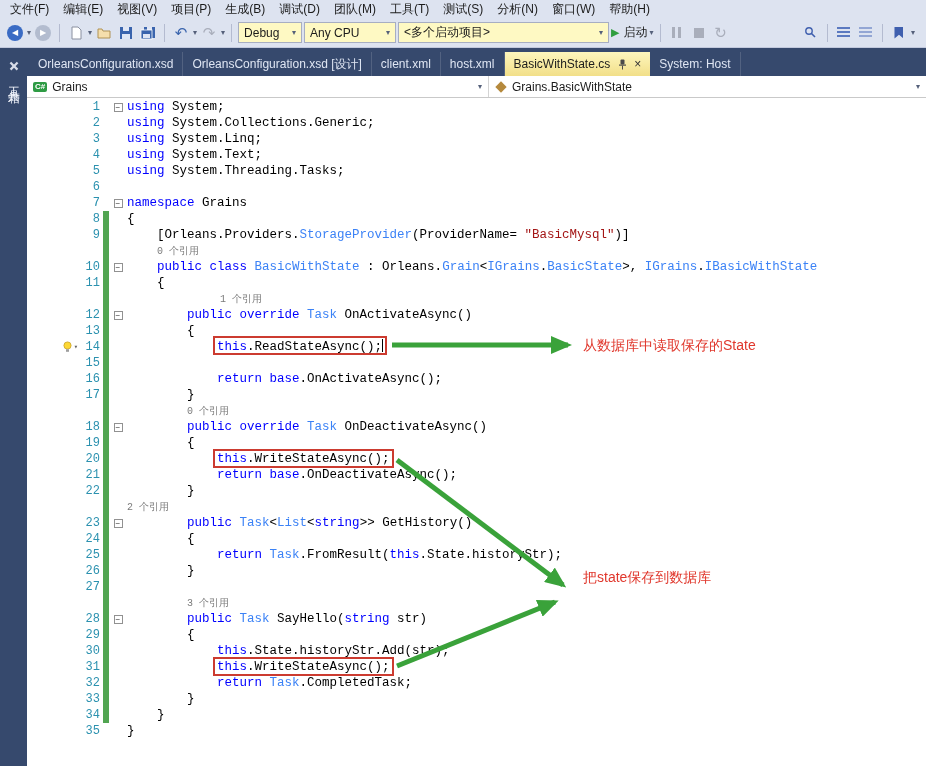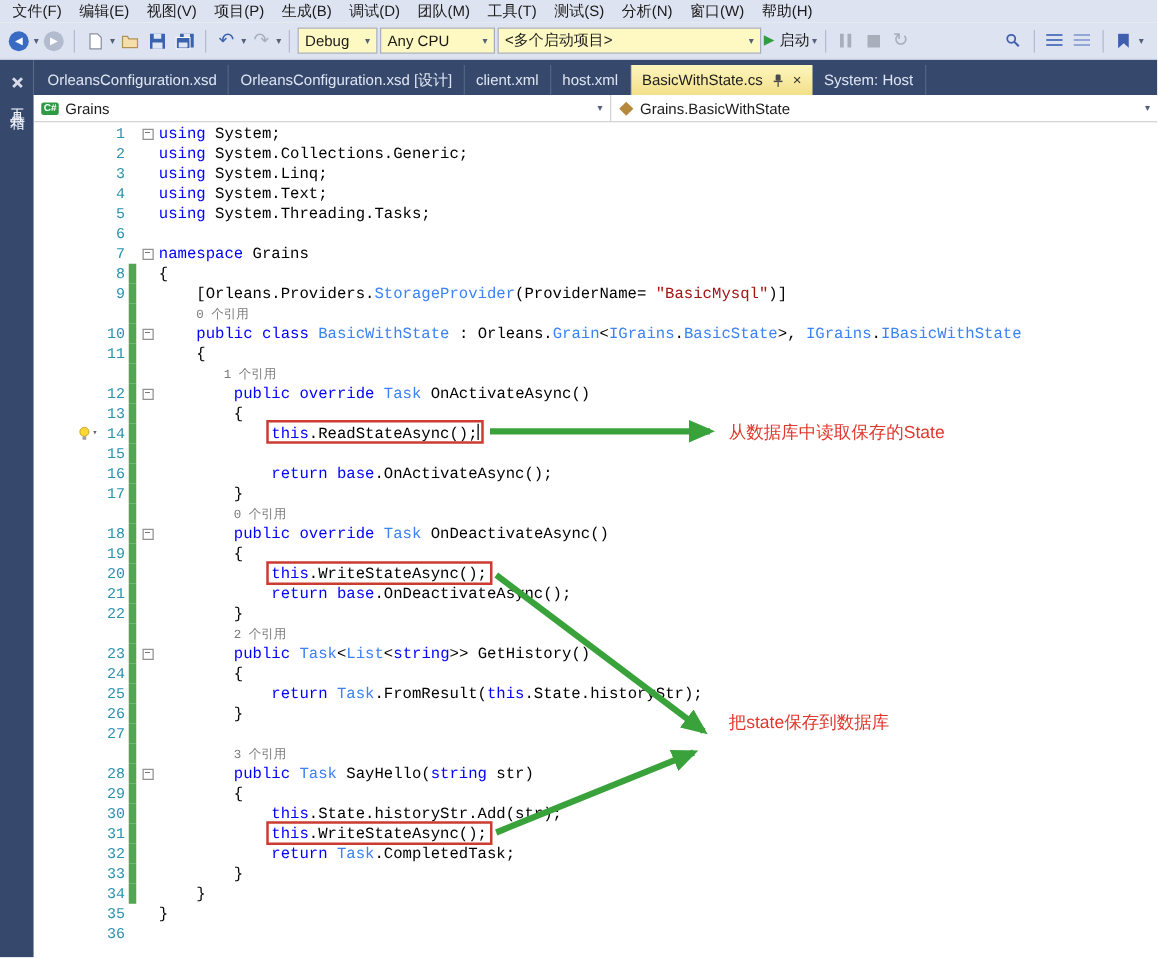--- a/index.html
+++ b/index.html
@@ -346,21 +346,21 @@
               <div class="gut-num">11</div>
               <div class="gut-chg on"></div>
               <div class="gut-out"></div>
               <div class="codecell"><span class="c-p">    {</span></div>
             </div>
             <div class="row">
               <div class="gut-margin"></div>
               <div class="gut-num"></div>
               <div class="gut-chg on"></div>
               <div class="gut-out"></div>
-              <div class="codecell"><span class="lens" style="margin-left: 52px;">1 个引用</span></div>
+              <div class="codecell"><span class="lens" style="margin-left: 93px;">1 个引用</span></div>
             </div>
             <div class="row">
               <div class="gut-margin"></div>
               <div class="gut-num">12</div>
               <div class="gut-chg on"></div>
               <div class="gut-out">
                 <div class="foldbox">−</div>
               </div>
               <div class="codecell"><span class="c-p">        </span><span class="c-k">public</span><span class="c-p"> </span><span class="c-k">override</span><span class="c-p"> </span><span class="c-t">Task</span><span class="c-p"> OnActivateAsync()</span></div>
             </div>
@@ -447,21 +447,21 @@
               <div class="gut-num">22</div>
               <div class="gut-chg on"></div>
               <div class="gut-out"></div>
               <div class="codecell"><span class="c-p">        }</span></div>
             </div>
             <div class="row">
               <div class="gut-margin"></div>
               <div class="gut-num"></div>
               <div class="gut-chg on"></div>
               <div class="gut-out"></div>
-              <div class="codecell"><span class="lens" style="margin-left: 60px;">2 个引用</span></div>
+              <div class="codecell"><span class="lens" style="">2 个引用</span></div>
             </div>
             <div class="row">
               <div class="gut-margin"></div>
               <div class="gut-num">23</div>
               <div class="gut-chg on"></div>
               <div class="gut-out">
                 <div class="foldbox">−</div>
               </div>
               <div class="codecell"><span class="c-p">        </span><span class="c-k">public</span><span class="c-p"> </span><span class="c-t">Task</span><span class="c-p">&lt;</span><span class="c-t">List</span><span class="c-p">&lt;</span><span class="c-k">string</span><span class="c-p">&gt;&gt; GetHistory()</span></div>
             </div>
@@ -550,27 +550,20 @@
               <div class="gut-chg on"></div>
               <div class="gut-out"></div>
               <div class="codecell"><span class="c-p">    }</span></div>
             </div>
             <div class="row">
               <div class="gut-margin"></div>
               <div class="gut-num">35</div>
               <div class="gut-chg"></div>
               <div class="gut-out"></div>
               <div class="codecell"><span class="c-p">}</span></div>
-            </div>
-            <div class="row">
-              <div class="gut-margin"></div>
-              <div class="gut-num">36</div>
-              <div class="gut-chg"></div>
-              <div class="gut-out"></div>
-              <div class="codecell"></div>
             </div>
           </div>
       </div>
     </div>
   </div>
 
   <svg class="arrow-svg" id="arrow-svg">
     <defs>
       <marker id="ah" markerWidth="4.2" markerHeight="3.6" refX="3.4" refY="1.8" orient="auto">
         <path d="M0 0 L4.2 1.8 L0 3.6 z" fill="#3aa23a"></path>

